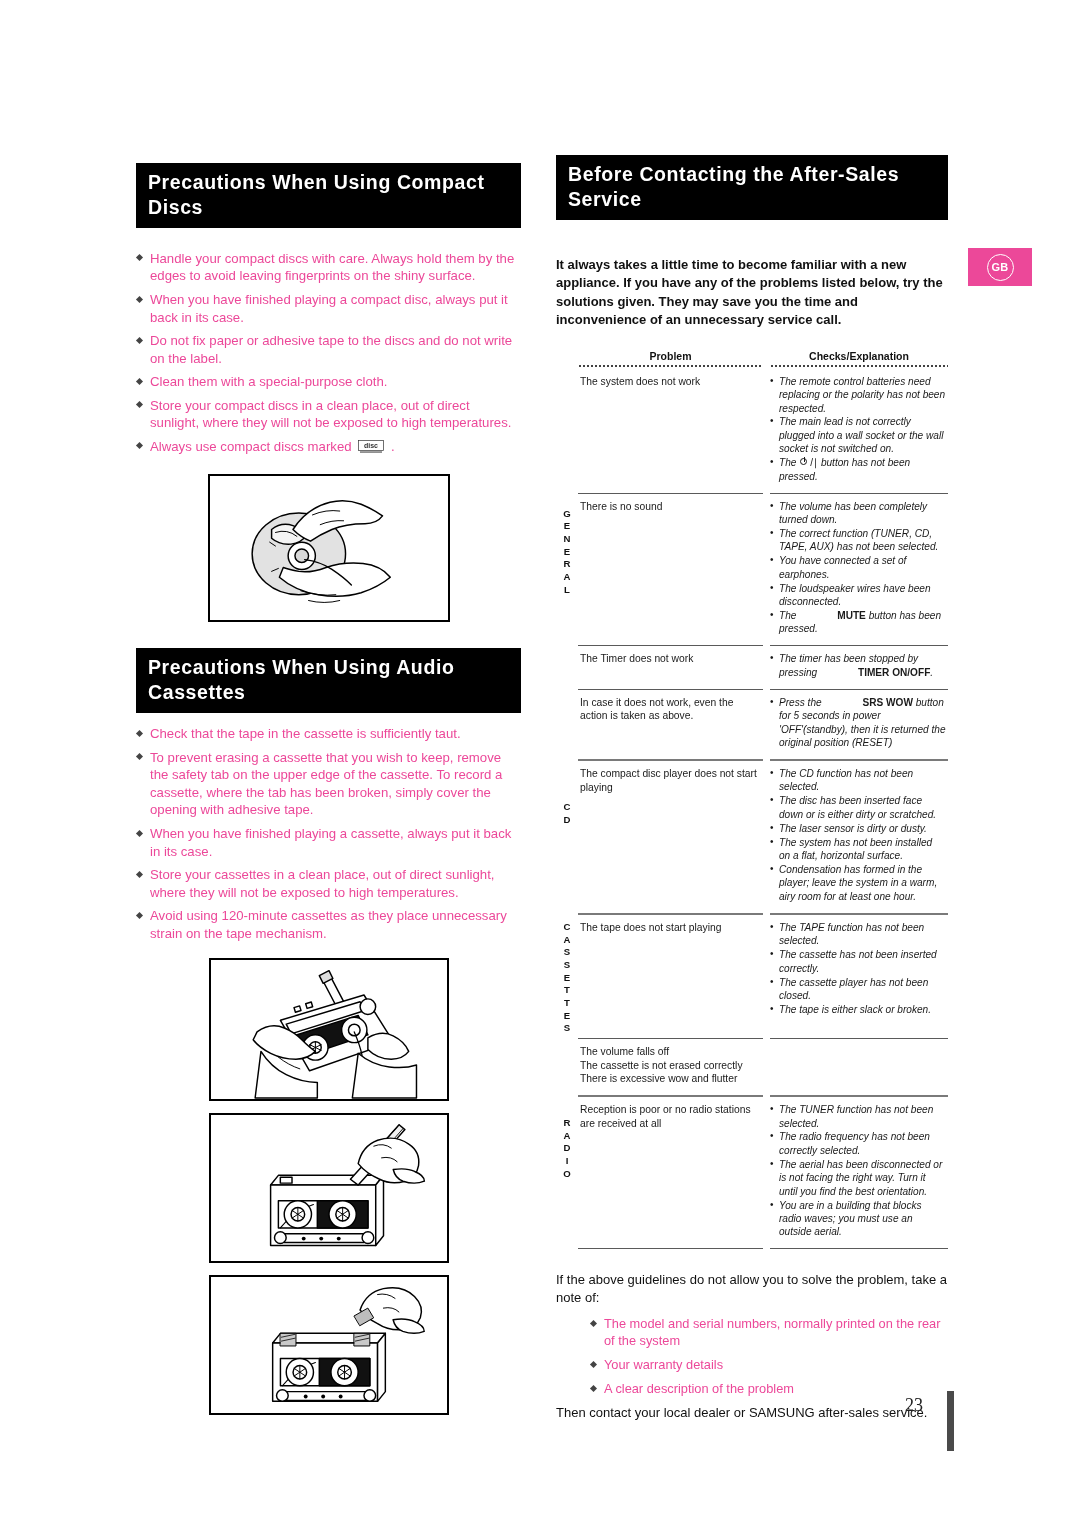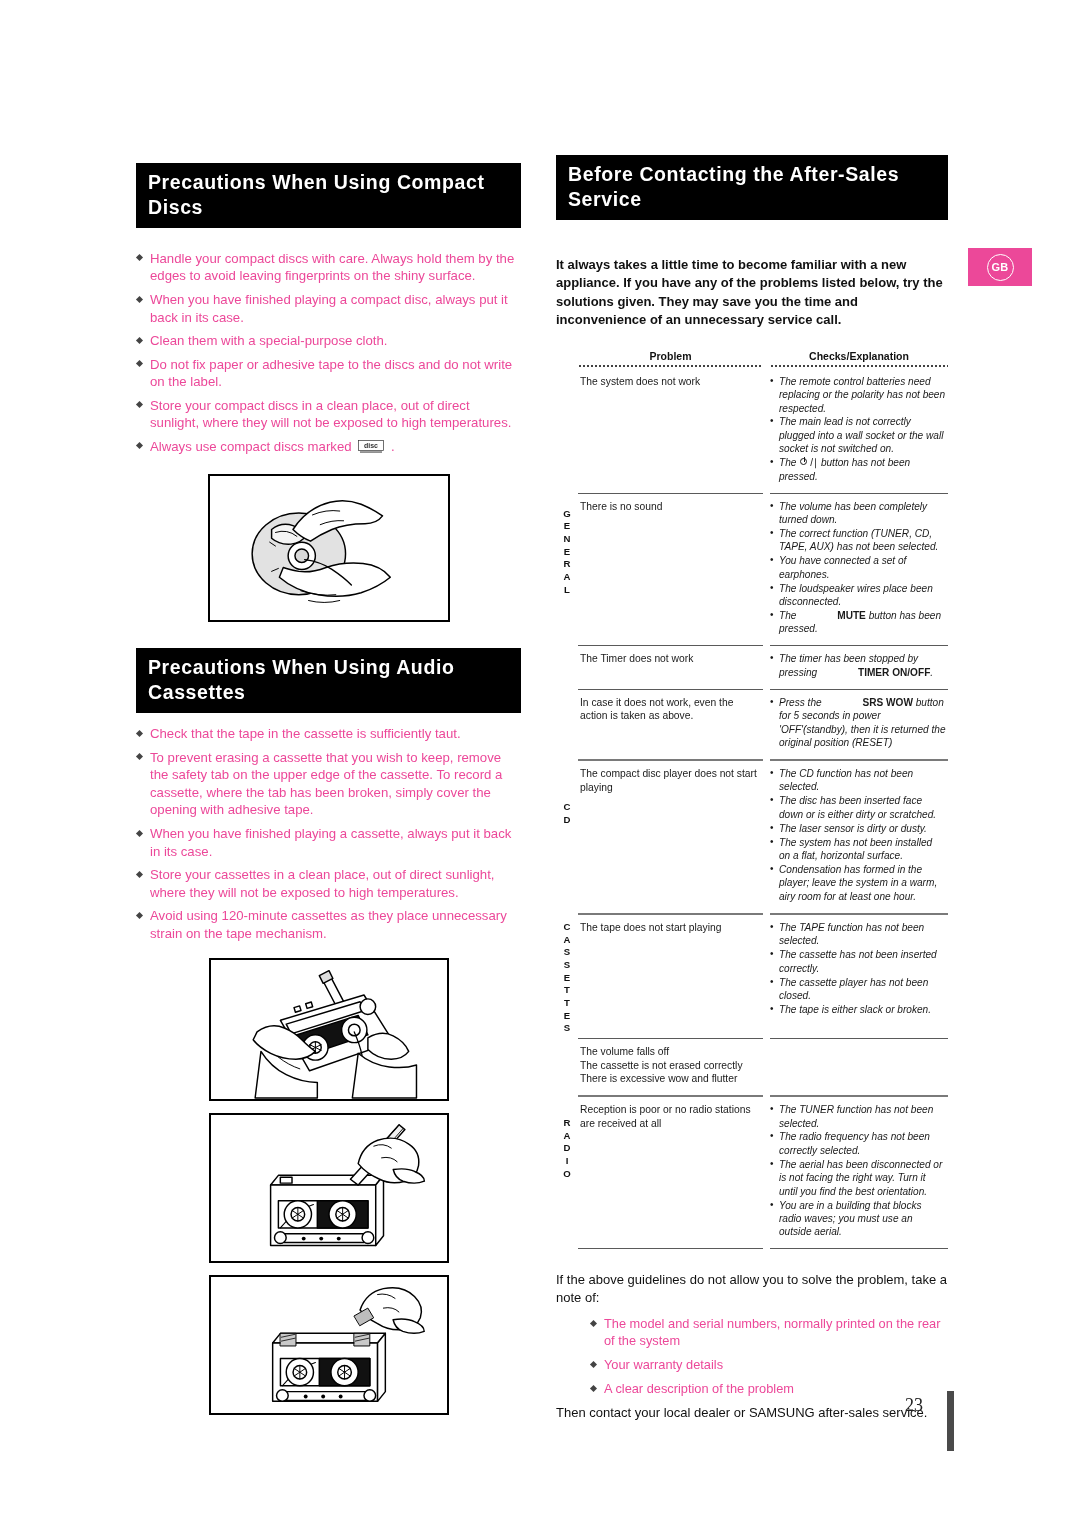--- a/index.html
+++ b/index.html
@@ -185,22 +185,22 @@
     <div class="gb-circle">GB</div>
   </div>
 
   <div class="col-left">
 
     <div class="sec-head two">Precautions When Using Compact Discs</div>
 
     <ul class="diamond" style="margin-top:22px;">
       <li>Handle your compact discs with care. Always hold them by the edges to avoid leaving fingerprints on the shiny surface.</li>
       <li>When you have finished playing a compact disc, always put it back in its case.</li>
+      <li>Do not fix paper or adhesive tape to the discs and do not write on the label.</li>
       <li>Clean them with a special-purpose cloth.</li>
-      <li>Do not fix paper or adhesive tape to the discs and do not write on the label.</li>
       <li>Store your compact discs in a clean place, out of direct sunlight, where they will not be exposed to high temperatures.</li>
       <li>
         <span>Always use compact discs marked</span>
         <span class="cd-logo-inline">
           <svg width="26" height="14" viewBox="0 0 26 14" aria-hidden="true">
             <rect x="0.5" y="0.5" width="25" height="10" fill="none" stroke="#333" stroke-width="0.7"></rect>
             <text x="13" y="8.2" font-family="Liberation Sans, sans-serif" font-size="7" font-weight="bold" fill="#333" text-anchor="middle">disc</text>
             <rect x="2" y="11.3" width="22" height="1.5" fill="#777"></rect>
           </svg>
         </span>
@@ -398,21 +398,21 @@
             <span>L</span>
         </div>
         <div class="c-prob">
           <p>There is no sound</p>
         </div>
         <div class="c-chk">
           <ul>
             <li>The volume has been completely turned down.</li>
             <li>The correct function (TUNER, CD, TAPE, AUX) has not been selected.</li>
             <li>You have connected a set of earphones.</li>
-            <li>The loudspeaker wires place been disconnected.</li>
+            <li>The loudspeaker wires have been disconnected.</li>
             <li>
               <span>The</span>
               <b class="strong">MUTE</b>
               <span>button has been pressed.</span>
             </li>
           </ul>
         </div>
       </div>
       <div class="rule">
           <div class="seg seg-a"></div>

